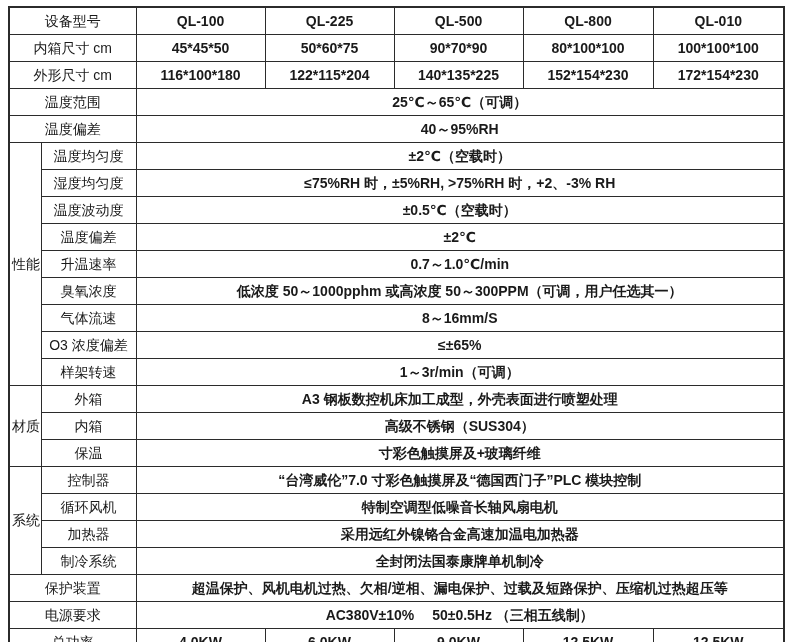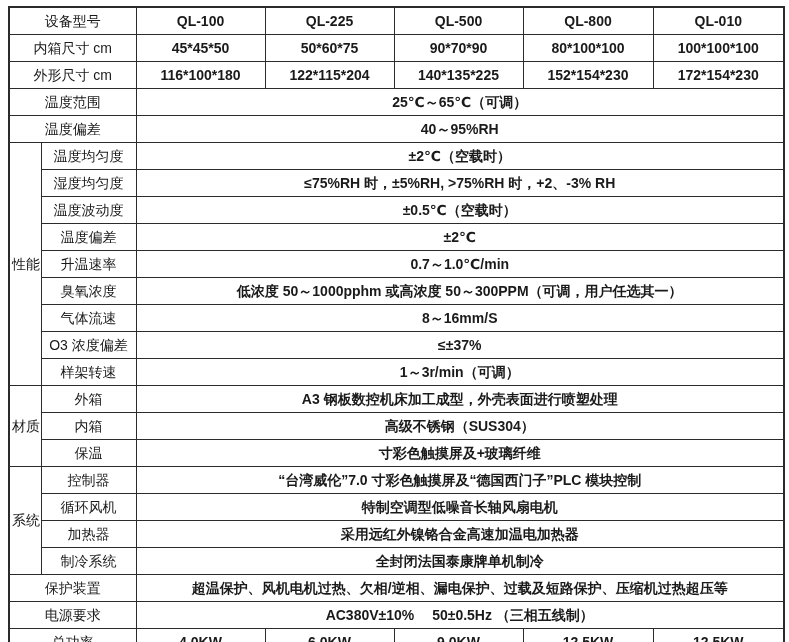--- a/index.html
+++ b/index.html
@@ -120,21 +120,21 @@
       <tr>
         <td class="label-cell">臭氧浓度</td>
         <td colspan="5" class="value-cell">低浓度 50～1000pphm 或高浓度 50～300PPM（可调，用户任选其一）</td>
       </tr>
       <tr>
         <td class="label-cell">气体流速</td>
         <td colspan="5" class="value-cell">8～16mm/S</td>
       </tr>
       <tr>
         <td class="label-cell">O3 浓度偏差</td>
-        <td colspan="5" class="value-cell">≤±37%</td>
+        <td colspan="5" class="value-cell">≤±65%</td>
       </tr>
       <tr>
         <td class="label-cell">样架转速</td>
         <td colspan="5" class="value-cell">1～3r/min（可调）</td>
       </tr>
 
       <tr>
         <td rowspan="3" class="group-cell">材质</td>
         <td class="label-cell">外箱</td>
         <td colspan="5" class="value-cell">A3 钢板数控机床加工成型，外壳表面进行喷塑处理</td>

